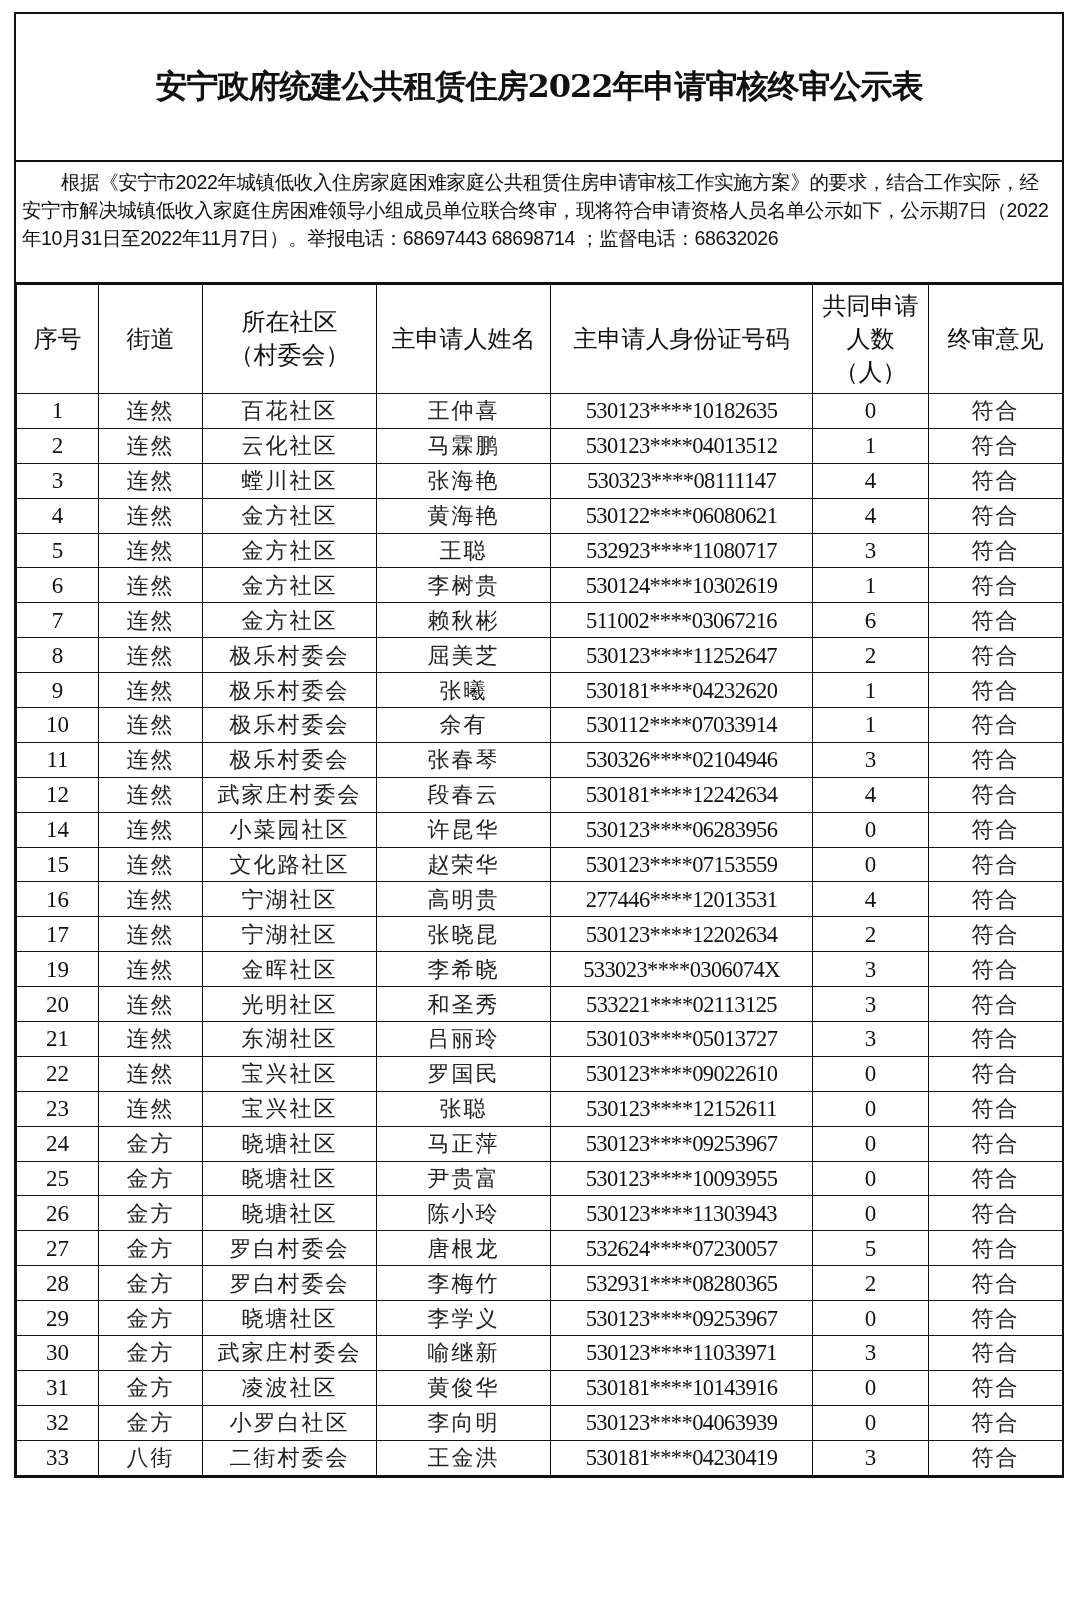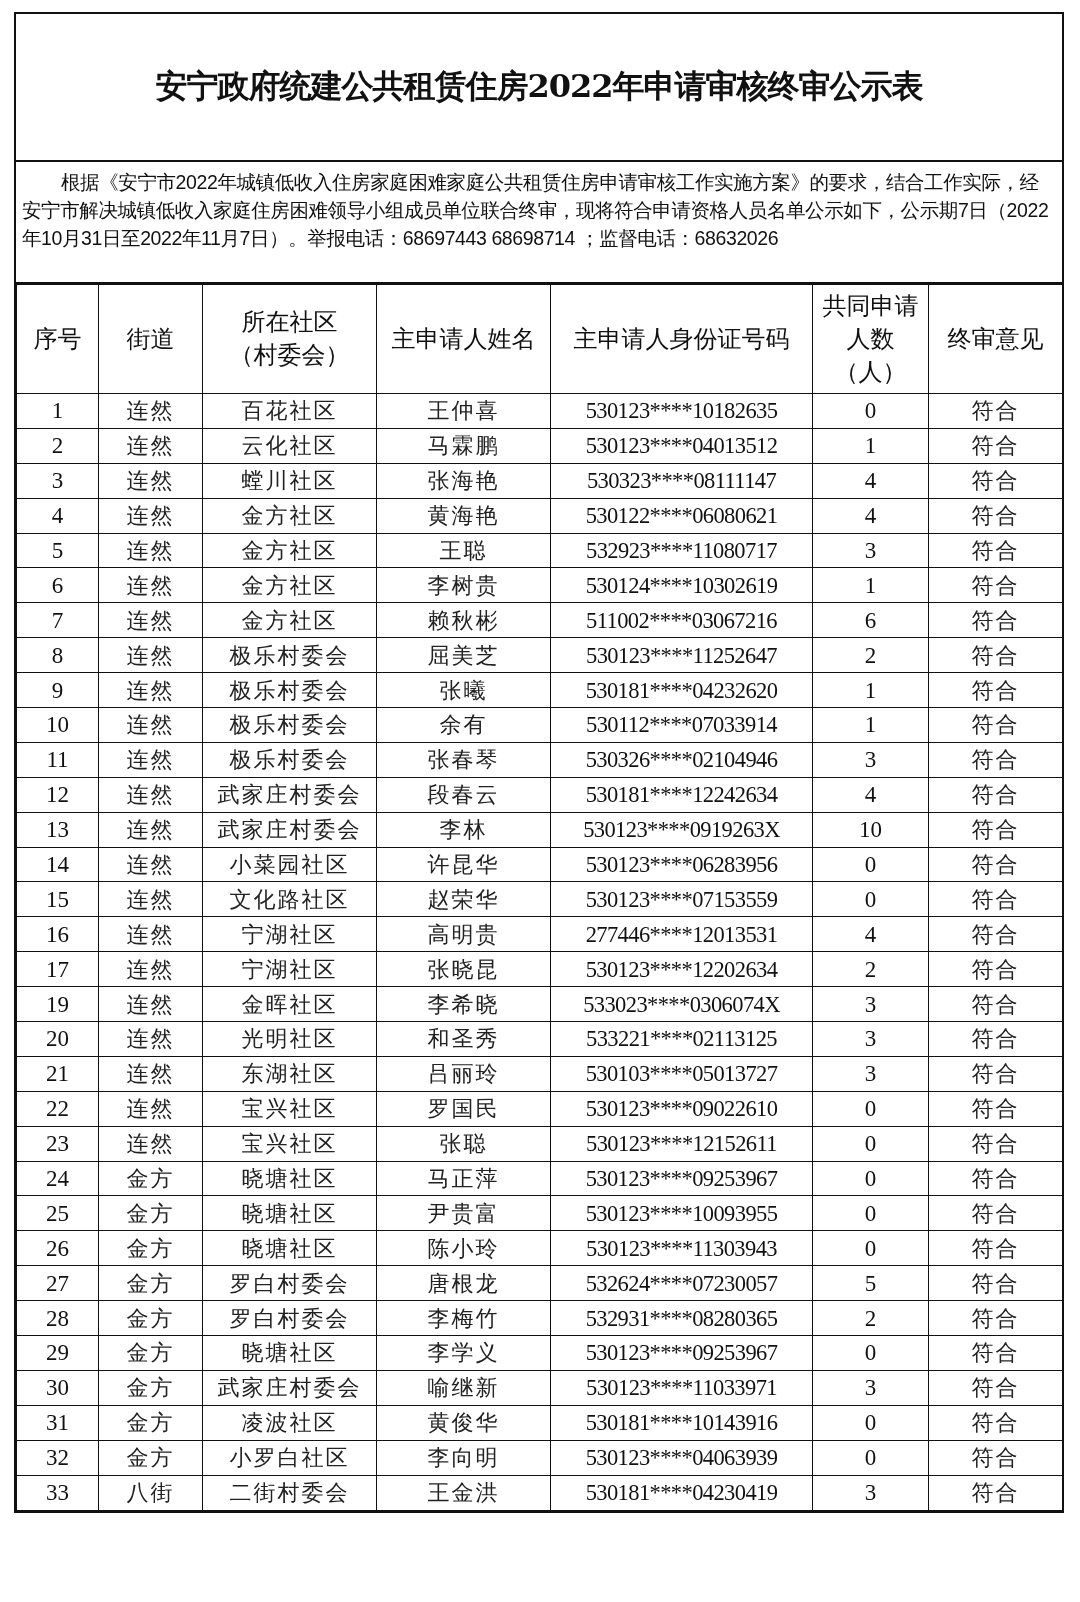--- a/index.html
+++ b/index.html
@@ -164,29 +164,20 @@
         <tr>
           <td>12</td>
           <td class="cn">连然</td>
           <td class="cn">武家庄村委会</td>
           <td class="cn">段春云</td>
           <td class="id">530181****12242634</td>
           <td>4</td>
           <td class="cn">符合</td>
         </tr>
         <tr>
-          <td>13</td>
-          <td class="cn">连然</td>
-          <td class="cn">武家庄村委会</td>
-          <td class="cn">李林</td>
-          <td class="id">530123****0919263X</td>
-          <td>10</td>
-          <td class="cn">符合</td>
-        </tr>
-        <tr>
           <td>14</td>
           <td class="cn">连然</td>
           <td class="cn">小菜园社区</td>
           <td class="cn">许昆华</td>
           <td class="id">530123****06283956</td>
           <td>0</td>
           <td class="cn">符合</td>
         </tr>
         <tr>
           <td>15</td>

